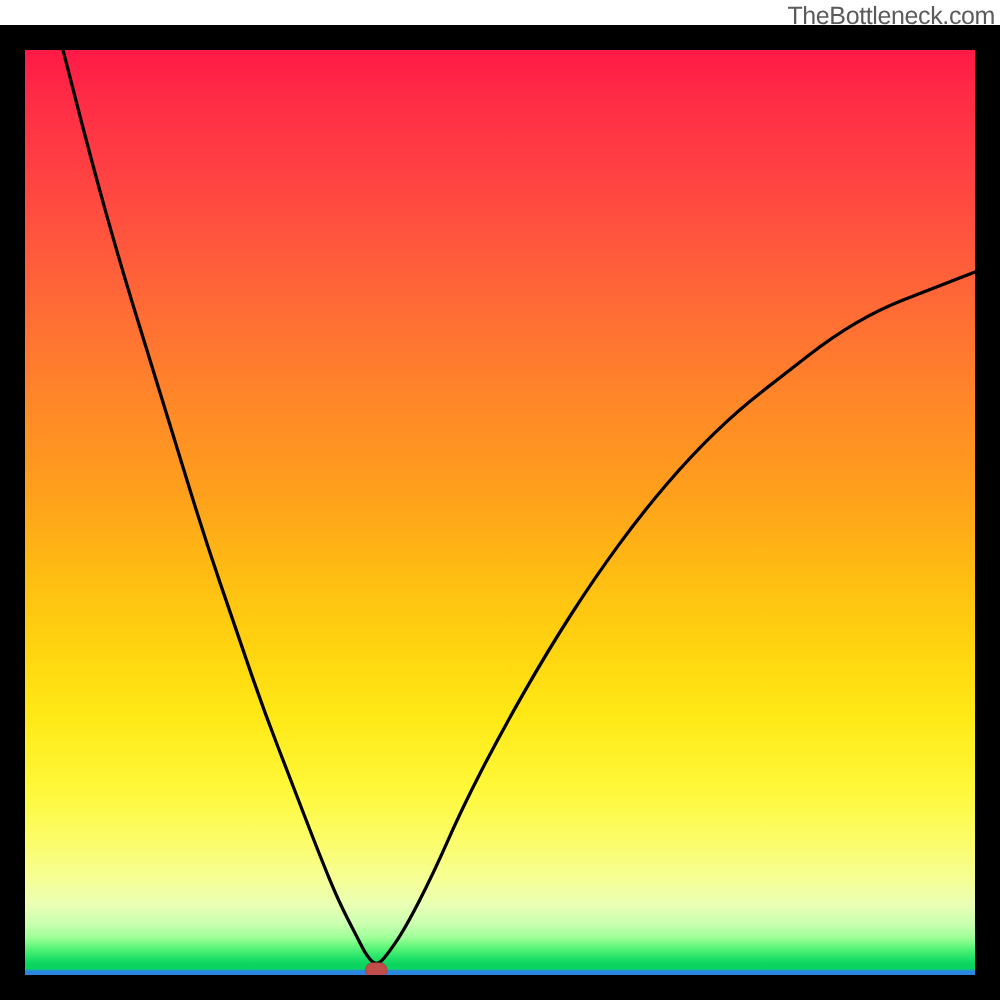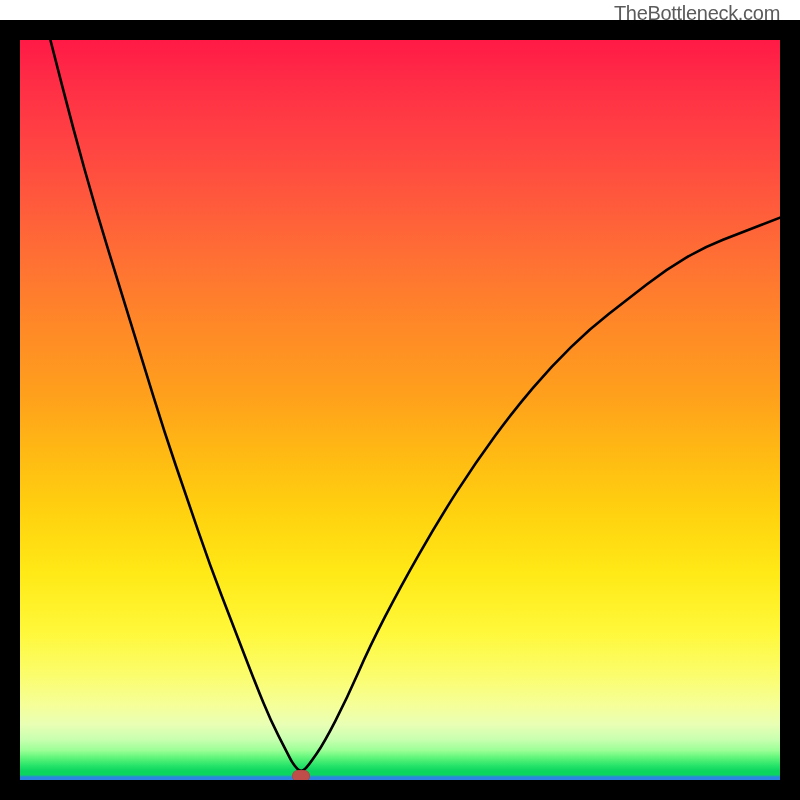--- a/index.html
+++ b/index.html
@@ -7,21 +7,21 @@
     padding: 0;
     width: 800px;
     height: 800px;
     background: #ffffff;
     overflow: hidden;
     font-family: Arial, Helvetica, sans-serif;
   }
   .watermark {
     position: absolute;
     top: 2px;
-    right: 20px;
+    right: 4px;
     font-size: 20px;
     font-weight: 500;
     color: #5b5b5b;
     letter-spacing: -0.3px;
     z-index: 50;
   }
   .frame {
     position: absolute;
     left: 0;
     top: 20px;

